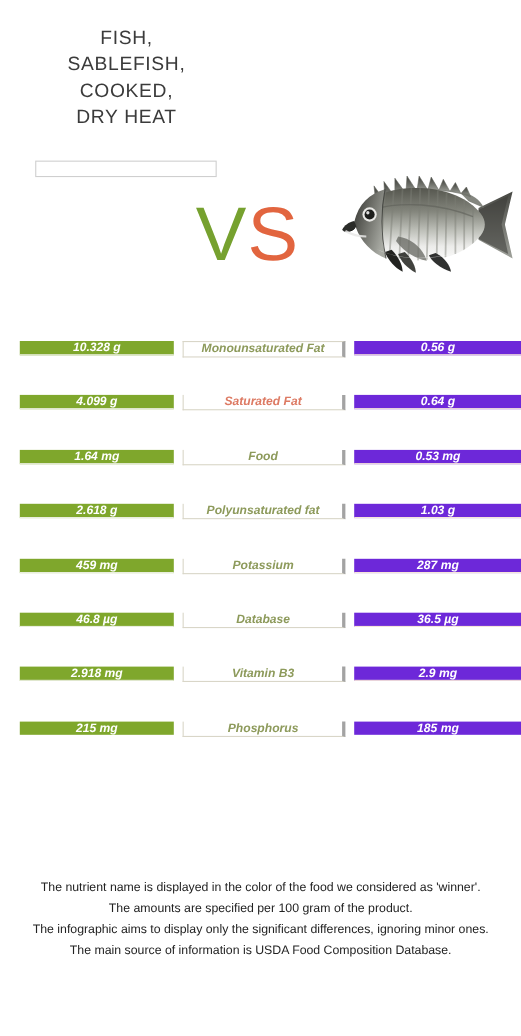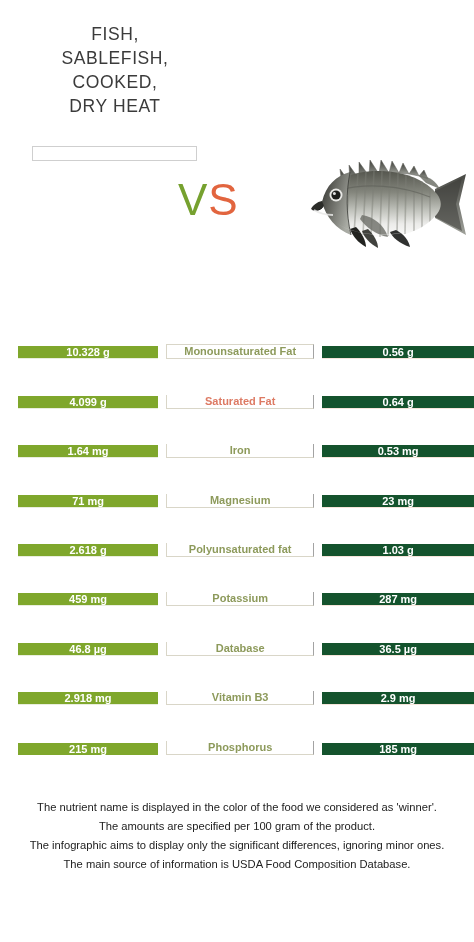--- a/index.html
+++ b/index.html
@@ -51,21 +51,21 @@
     width: 165px;
     height: 15px;
     border: 1px solid #cfcfcf;
     background: #ffffff;
     box-sizing: border-box;
   }
   .vs {
     position: absolute;
     left: 178px;
     top: 178px;
-    font-size: 44px;
+    font-size: 69px;
     font-weight: 400;
     letter-spacing: 1px;
     line-height: 1;
   }
   .vs .v { color: #76a12f; }
   .vs .s { color: #e2653f; }
 
   .fish-photo {
     position: absolute;
     left: 296px;
@@ -79,21 +79,22 @@
     position: absolute;
     left: 0;
     top: 310px;
     width: 474px;
     height: 446px;
   }
   .row {
     position: relative;
     display: flex;
     height: 49.4px;
-    align-items: flex-end;
+    align-items: flex-start;
+    font-style: italic;
   }
   .cell {
     display: flex;
     align-items: center;
     justify-content: center;
     text-align: center;
     box-sizing: border-box;
     font-size: 11px;
     font-weight: bold;
   }
@@ -104,29 +105,29 @@
     color: #ffffff;
     border-bottom: 1px solid #e9eede;
   }
   .cell.mid {
     width: 152px;
     margin-left: 8px;
     margin-right: 8px;
     background: #ffffff;
     border-bottom: 1px solid #d9d6c8;
     border-left: 1px solid #d9d6c8;
-    border-right: 1px solid #a3a3a3;
+    border-right: 3px solid #a3a3a3;
     line-height: 13px;
     padding: 0 4px;
   }
   .cell.mid.win-green { color: #8d9a5b; }
   .cell.mid.win-red   { color: #dd7a63; }
   .cell.right {
     width: 156px;
-    background: #14532d;
+    background: #6d28d9;
     color: #ffffff;
     border-bottom: 1px solid #f6e4da;
   }
   .row:first-child .cell.mid { border-top: 1px solid #d9d6c8; }
   .row:last-child .cell.left  { border-bottom: none; }
   .row:last-child .cell.right { border-bottom: none; }
 
   
   .footer {
     position: absolute;
@@ -251,27 +252,22 @@
     <div class="cell mid win-green">Monounsaturated Fat</div>
     <div class="cell right">0.56 g</div>
   </div>
   <div class="row">
     <div class="cell left">4.099 g</div>
     <div class="cell mid win-red">Saturated Fat</div>
     <div class="cell right">0.64 g</div>
   </div>
   <div class="row">
     <div class="cell left">1.64 mg</div>
-    <div class="cell mid win-green">Iron</div>
+    <div class="cell mid win-green">Food</div>
     <div class="cell right">0.53 mg</div>
-  </div>
-  <div class="row">
-    <div class="cell left">71 mg</div>
-    <div class="cell mid win-green">Magnesium</div>
-    <div class="cell right">23 mg</div>
   </div>
   <div class="row">
     <div class="cell left">2.618 g</div>
     <div class="cell mid win-green">Polyunsaturated fat</div>
     <div class="cell right">1.03 g</div>
   </div>
   <div class="row">
     <div class="cell left">459 mg</div>
     <div class="cell mid win-green">Potassium</div>
     <div class="cell right">287 mg</div>

